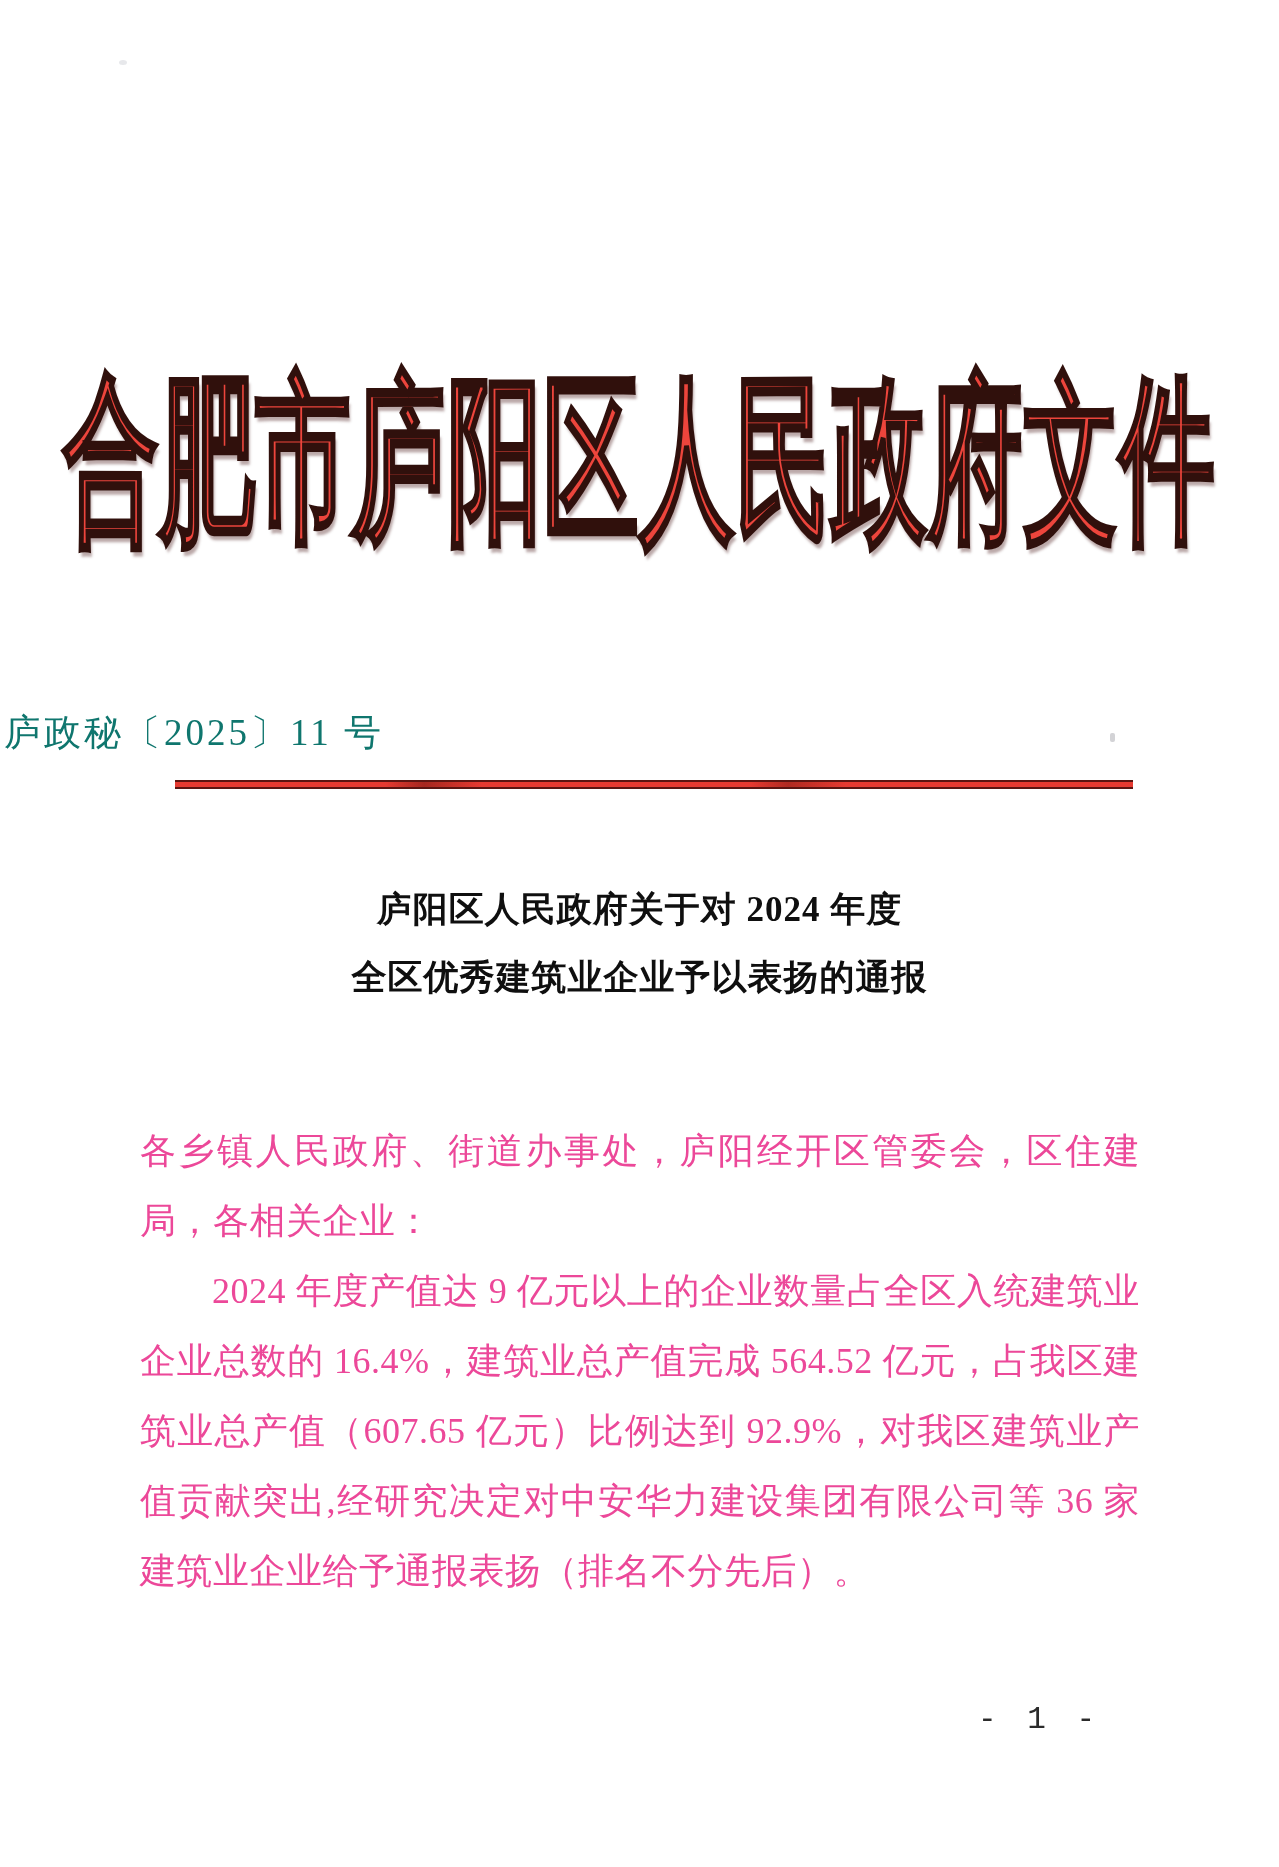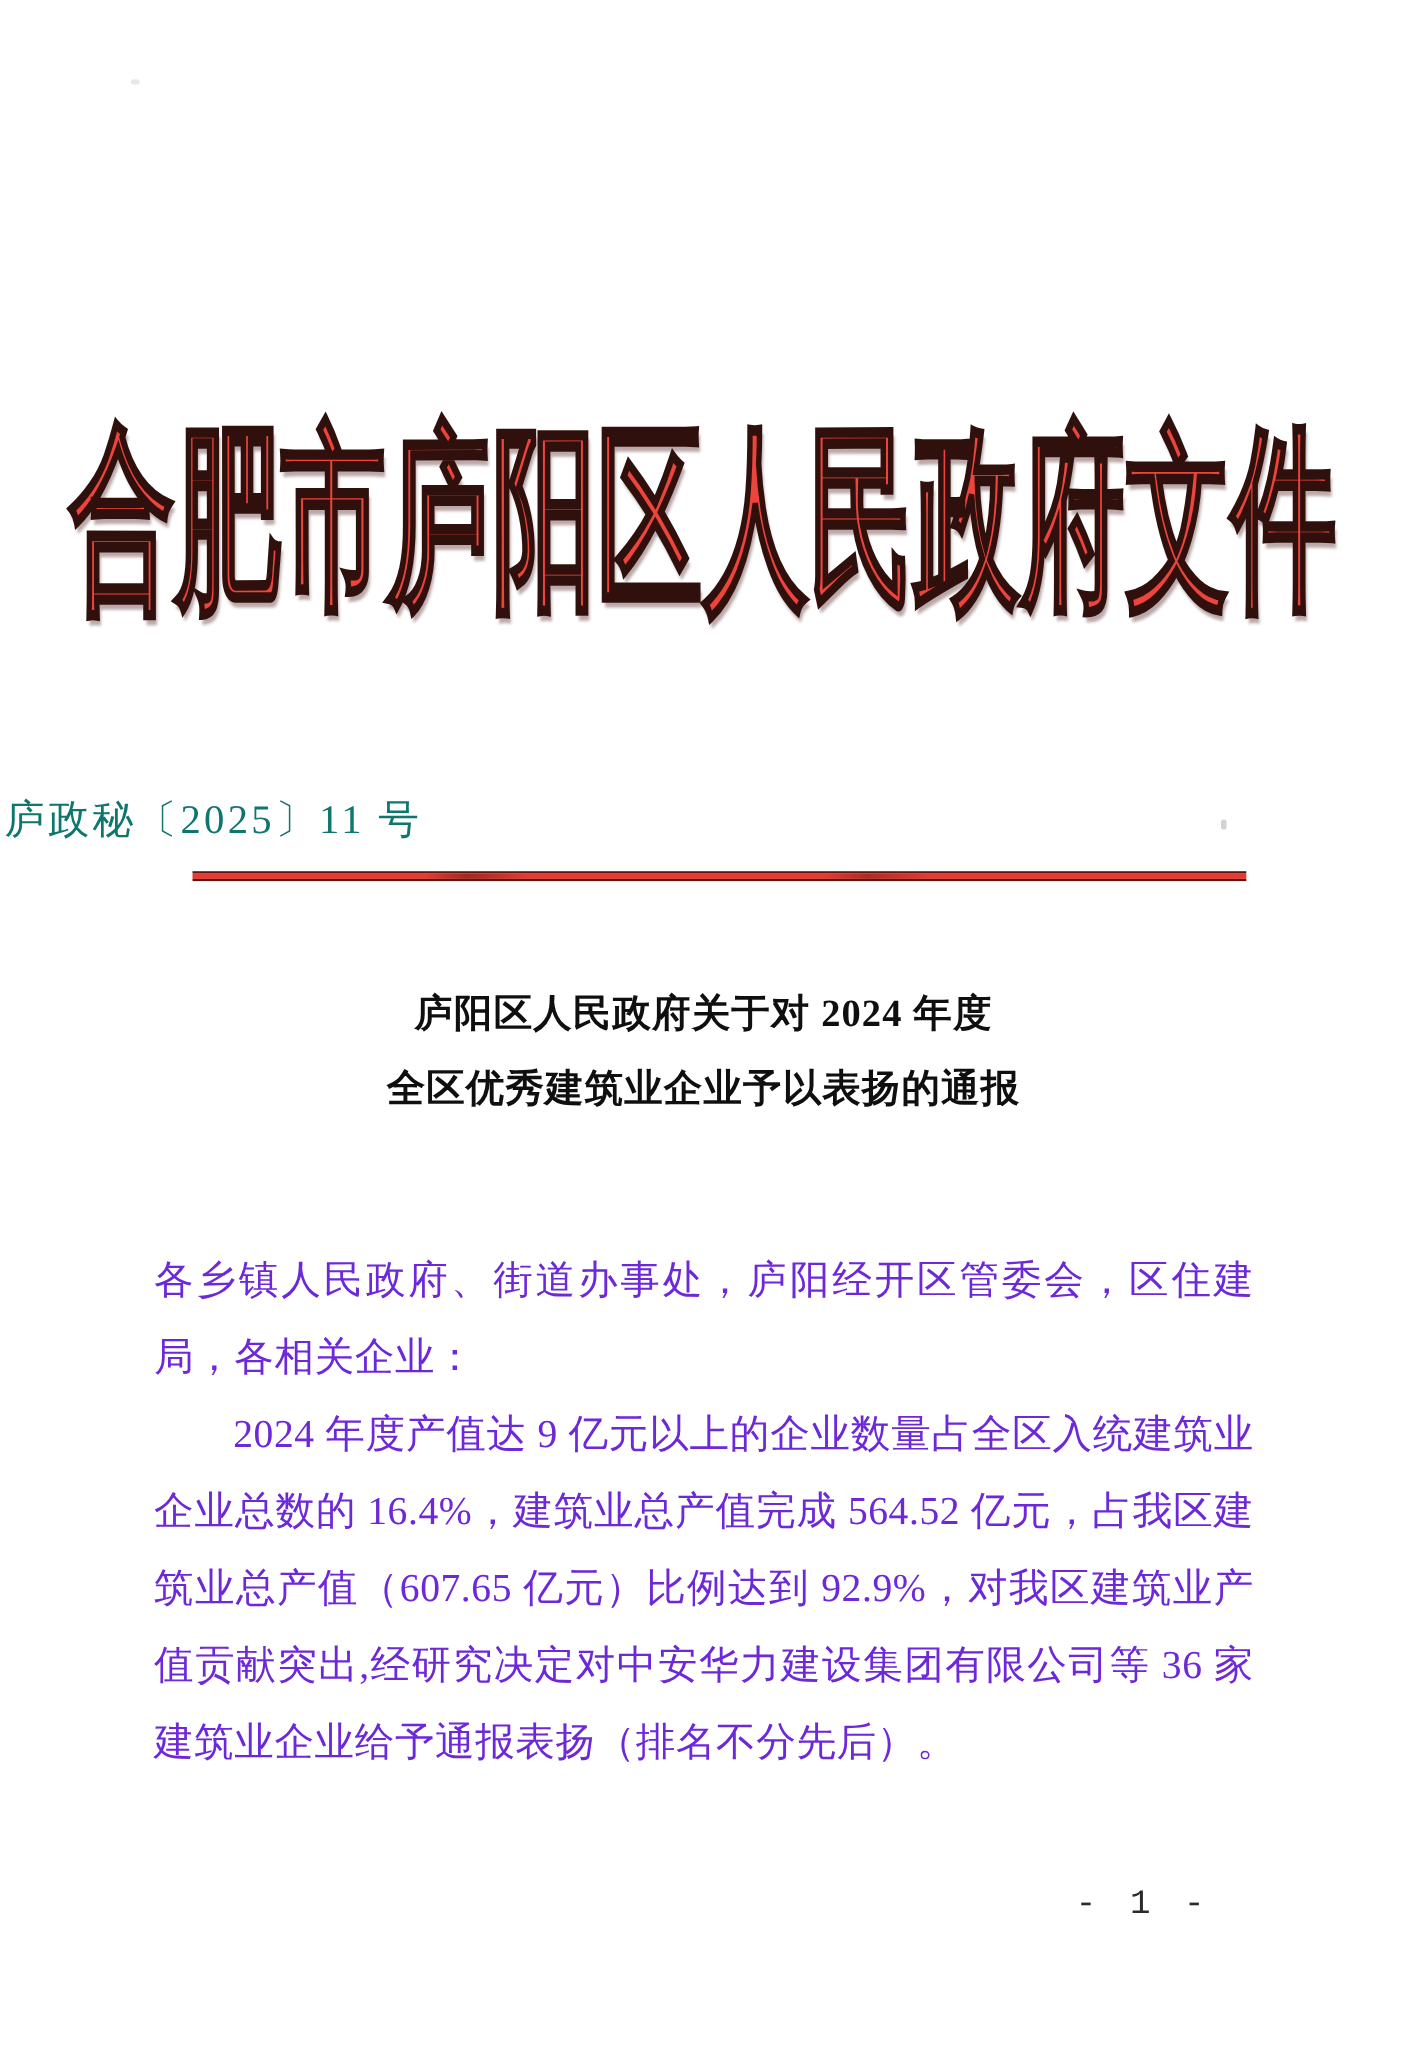--- a/index.html
+++ b/index.html
@@ -4,21 +4,21 @@
 <style>
   html, body {
     margin: 0;
     padding: 0;
     background: #ffffff;
   }
   .page {
     position: relative;
     width: 1279px;
     height: 1841px;
-    margin: 12px auto;
+    margin: 0 auto;
     background: #ffffff;
     overflow: hidden;
     font-family: "Liberation Serif", "DejaVu Serif", serif;
     color: #151515;
   }
 
   
   .header-title {
     position: absolute;
     top: 368px;
@@ -82,21 +82,21 @@
 
   
   .doc-body {
     position: absolute;
     top: 1116px;
     left: 140px;
     width: 1000px;
     font-size: 36px;
     line-height: 70px;
     text-align: justify;
-    color: #6d28d9;
+    color: #ec4899;
     letter-spacing: 0.5px;
   }
   .doc-body p {
     margin: 0;
   }
   .doc-body p.indent {
     text-indent: 2em;
   }
 
   

